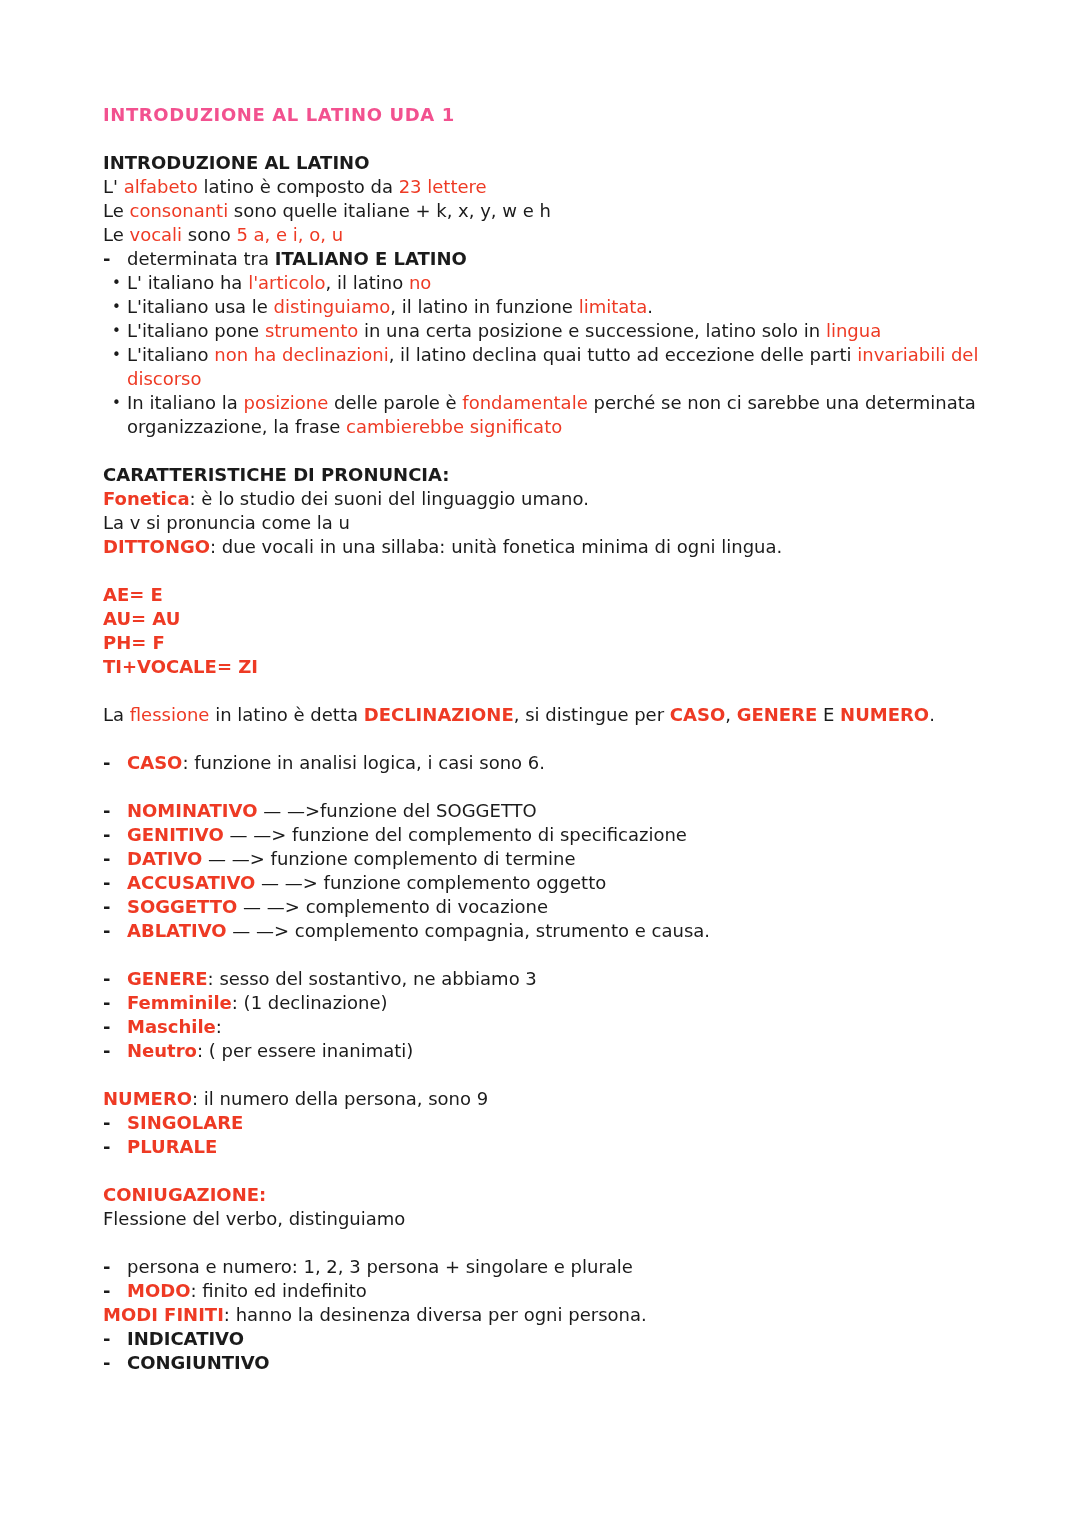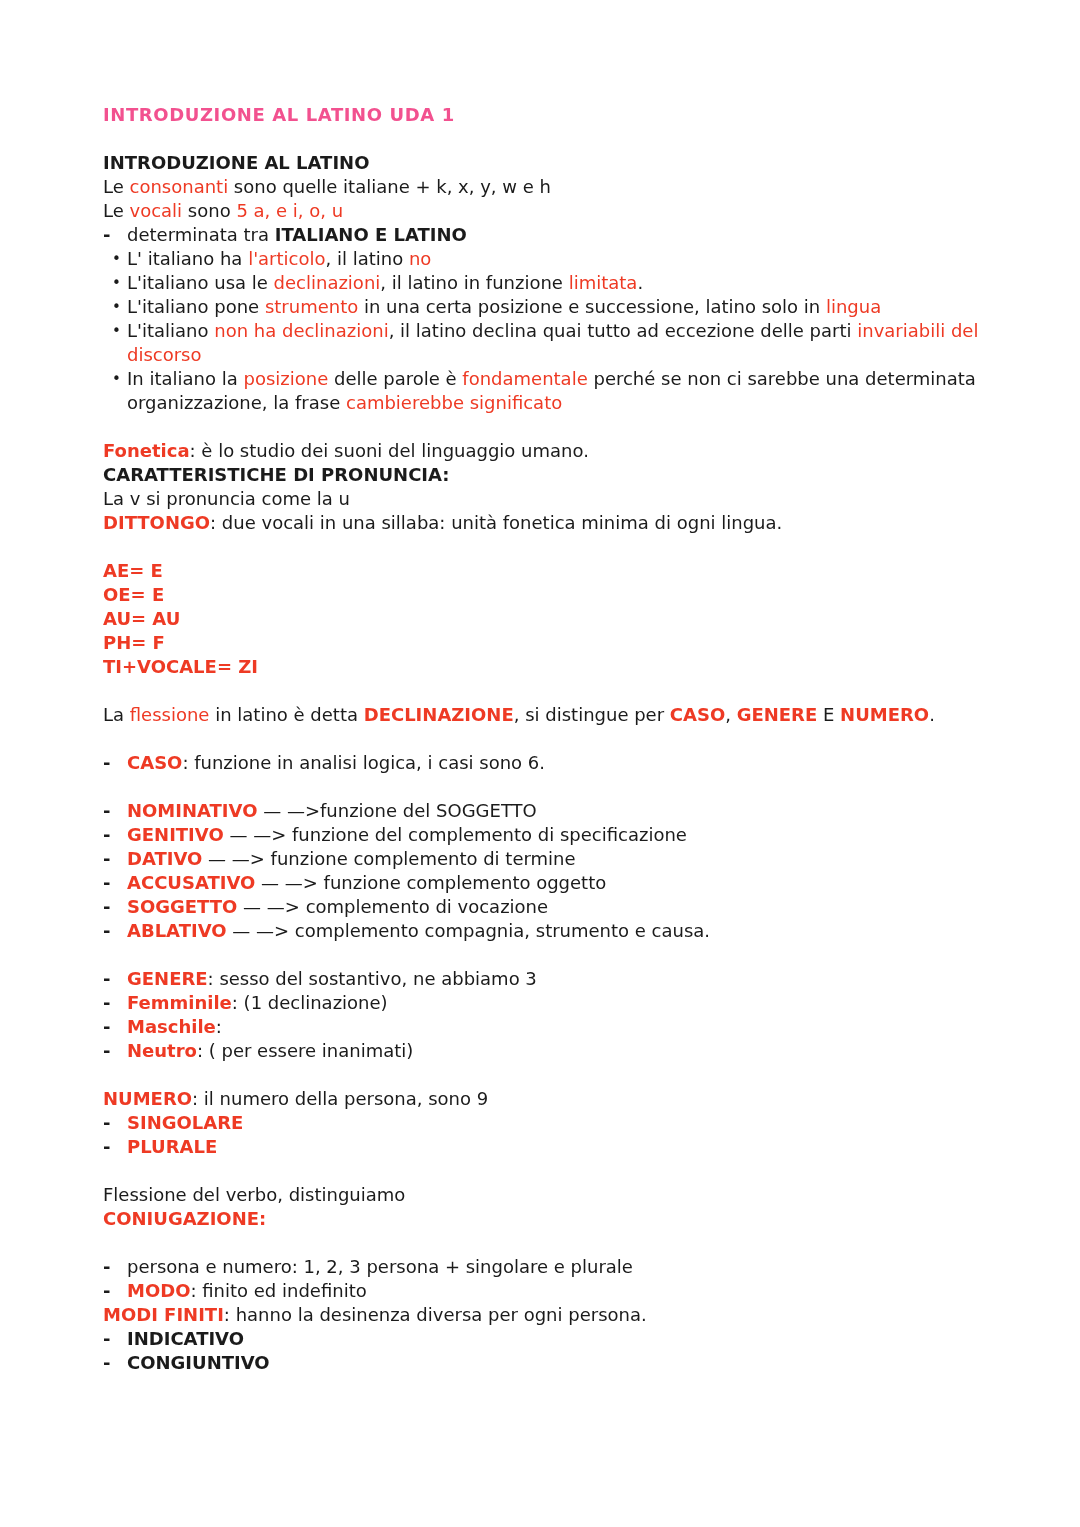--- a/index.html
+++ b/index.html
@@ -34,68 +34,68 @@
 <div class="page" data-name="document-page">
   <div class="doc" id="doc-body" data-name="document-body">
       <div class="line" data-name="page-title">
         <span class="content" data-name="line-text"><span class="seg pink bold" data-name="text-segment">INTRODUZIONE AL LATINO UDA 1</span></span>
       </div>
       <div class="gap" data-name="paragraph-gap"></div>
       <div class="line" data-name="text-line">
         <span class="content" data-name="line-text"><span class="seg black bold" data-name="text-segment">INTRODUZIONE AL LATINO</span></span>
       </div>
       <div class="line" data-name="text-line">
+        <span class="content" data-name="line-text"><span class="seg black" data-name="text-segment">L' </span><span class="seg red" data-name="text-segment">alfabeto</span><span class="seg black" data-name="text-segment"> latino è composto da </span><span class="seg red" data-name="text-segment">23 lettere</span></span>
+      </div>
+      <div class="line" data-name="text-line">
         <span class="content" data-name="line-text"><span class="seg black" data-name="text-segment">Le </span><span class="seg red" data-name="text-segment">consonanti</span><span class="seg black" data-name="text-segment"> sono quelle italiane + k, x, y, w e h</span></span>
       </div>
       <div class="line" data-name="text-line">
         <span class="content" data-name="line-text"><span class="seg black" data-name="text-segment">Le </span><span class="seg red" data-name="text-segment">vocali</span><span class="seg black" data-name="text-segment"> sono </span><span class="seg red" data-name="text-segment">5 a, e i, o, u</span></span>
       </div>
       <div class="line dash" data-name="text-line">
         <span class="bullet" data-name="dash-bullet">-</span>
         <span class="content" data-name="line-text"><span class="seg black" data-name="text-segment">determinata tra </span><span class="seg black bold" data-name="text-segment">ITALIANO E LATINO</span></span>
       </div>
       <div class="line dot" data-name="text-line">
         <span class="bullet" data-name="dot-bullet">•</span>
         <span class="content" data-name="line-text"><span class="seg black" data-name="text-segment">L' italiano ha </span><span class="seg red" data-name="text-segment">l'articolo</span><span class="seg black" data-name="text-segment">, il latino </span><span class="seg red" data-name="text-segment">no</span></span>
       </div>
       <div class="line dot" data-name="text-line">
         <span class="bullet" data-name="dot-bullet">•</span>
-        <span class="content" data-name="line-text"><span class="seg black" data-name="text-segment">L'italiano usa le </span><span class="seg red" data-name="text-segment">declinazioni</span><span class="seg black" data-name="text-segment">, il latino in funzione </span><span class="seg red" data-name="text-segment">limitata</span><span class="seg black" data-name="text-segment">.</span></span>
+        <span class="content" data-name="line-text"><span class="seg black" data-name="text-segment">L'italiano usa le </span><span class="seg red" data-name="text-segment">distinguiamo</span><span class="seg black" data-name="text-segment">, il latino in funzione </span><span class="seg red" data-name="text-segment">limitata</span><span class="seg black" data-name="text-segment">.</span></span>
       </div>
       <div class="line dot" data-name="text-line">
         <span class="bullet" data-name="dot-bullet">•</span>
         <span class="content" data-name="line-text"><span class="seg black" data-name="text-segment">L'italiano pone </span><span class="seg red" data-name="text-segment">strumento</span><span class="seg black" data-name="text-segment"> in una certa posizione e successione, latino solo in </span><span class="seg red" data-name="text-segment">lingua</span></span>
       </div>
       <div class="line dot" data-name="text-line">
         <span class="bullet" data-name="dot-bullet">•</span>
         <span class="content" data-name="line-text"><span class="seg black" data-name="text-segment">L'italiano </span><span class="seg red" data-name="text-segment">non ha declinazioni</span><span class="seg black" data-name="text-segment">, il latino declina quai tutto ad eccezione delle parti </span><span class="seg red" data-name="text-segment">invariabili del discorso</span></span>
       </div>
       <div class="line dot" data-name="text-line">
         <span class="bullet" data-name="dot-bullet">•</span>
         <span class="content" data-name="line-text"><span class="seg black" data-name="text-segment">In italiano la </span><span class="seg red" data-name="text-segment">posizione</span><span class="seg black" data-name="text-segment"> delle parole è </span><span class="seg red" data-name="text-segment">fondamentale</span><span class="seg black" data-name="text-segment"> perché se non ci sarebbe una determinata organizzazione, la frase </span><span class="seg red" data-name="text-segment">cambierebbe significato</span></span>
       </div>
       <div class="gap" data-name="paragraph-gap"></div>
       <div class="line" data-name="text-line">
-        <span class="content" data-name="line-text"><span class="seg red bold" data-name="text-segment">Fonetica</span><span class="seg black" data-name="text-segment">: è lo studio dei suoni del linguaggio umano.</span></span>
+        <span class="content" data-name="line-text"><span class="seg black bold" data-name="text-segment">CARATTERISTICHE DI PRONUNCIA:</span></span>
       </div>
       <div class="line" data-name="text-line">
-        <span class="content" data-name="line-text"><span class="seg black bold" data-name="text-segment">CARATTERISTICHE DI PRONUNCIA:</span></span>
+        <span class="content" data-name="line-text"><span class="seg red bold" data-name="text-segment">Fonetica</span><span class="seg black" data-name="text-segment">: è lo studio dei suoni del linguaggio umano.</span></span>
       </div>
       <div class="line" data-name="text-line">
         <span class="content" data-name="line-text"><span class="seg black" data-name="text-segment">La v si pronuncia come la u</span></span>
       </div>
       <div class="line" data-name="text-line">
         <span class="content" data-name="line-text"><span class="seg red bold" data-name="text-segment">DITTONGO</span><span class="seg black" data-name="text-segment">: due vocali in una sillaba: unità fonetica minima di ogni lingua.</span></span>
       </div>
       <div class="gap" data-name="paragraph-gap"></div>
       <div class="line" data-name="text-line">
         <span class="content" data-name="line-text"><span class="seg red bold" data-name="text-segment">AE= E</span></span>
-      </div>
-      <div class="line" data-name="text-line">
-        <span class="content" data-name="line-text"><span class="seg red bold" data-name="text-segment">OE= E</span></span>
       </div>
       <div class="line" data-name="text-line">
         <span class="content" data-name="line-text"><span class="seg red bold" data-name="text-segment">AU= AU</span></span>
       </div>
       <div class="line" data-name="text-line">
         <span class="content" data-name="line-text"><span class="seg red bold" data-name="text-segment">PH= F</span></span>
       </div>
       <div class="line" data-name="text-line">
         <span class="content" data-name="line-text"><span class="seg red bold" data-name="text-segment">TI+VOCALE= ZI</span></span>
       </div>
@@ -157,24 +157,24 @@
       <div class="line dash" data-name="text-line">
         <span class="bullet" data-name="dash-bullet">-</span>
         <span class="content" data-name="line-text"><span class="seg red bold" data-name="text-segment">SINGOLARE</span></span>
       </div>
       <div class="line dash" data-name="text-line">
         <span class="bullet" data-name="dash-bullet">-</span>
         <span class="content" data-name="line-text"><span class="seg red bold" data-name="text-segment">PLURALE</span></span>
       </div>
       <div class="gap" data-name="paragraph-gap"></div>
       <div class="line" data-name="text-line">
-        <span class="content" data-name="line-text"><span class="seg black" data-name="text-segment">Flessione del verbo, distinguiamo</span></span>
+        <span class="content" data-name="line-text"><span class="seg red bold" data-name="text-segment">CONIUGAZIONE:</span></span>
       </div>
       <div class="line" data-name="text-line">
-        <span class="content" data-name="line-text"><span class="seg red bold" data-name="text-segment">CONIUGAZIONE:</span></span>
+        <span class="content" data-name="line-text"><span class="seg black" data-name="text-segment">Flessione del verbo, distinguiamo</span></span>
       </div>
       <div class="gap" data-name="paragraph-gap"></div>
       <div class="line dash" data-name="text-line">
         <span class="bullet" data-name="dash-bullet">-</span>
         <span class="content" data-name="line-text"><span class="seg black" data-name="text-segment">persona e numero: 1, 2, 3 persona + singolare e plurale</span></span>
       </div>
       <div class="line dash" data-name="text-line">
         <span class="bullet" data-name="dash-bullet">-</span>
         <span class="content" data-name="line-text"><span class="seg red bold" data-name="text-segment">MODO</span><span class="seg black" data-name="text-segment">: finito ed indefinito</span></span>
       </div>

